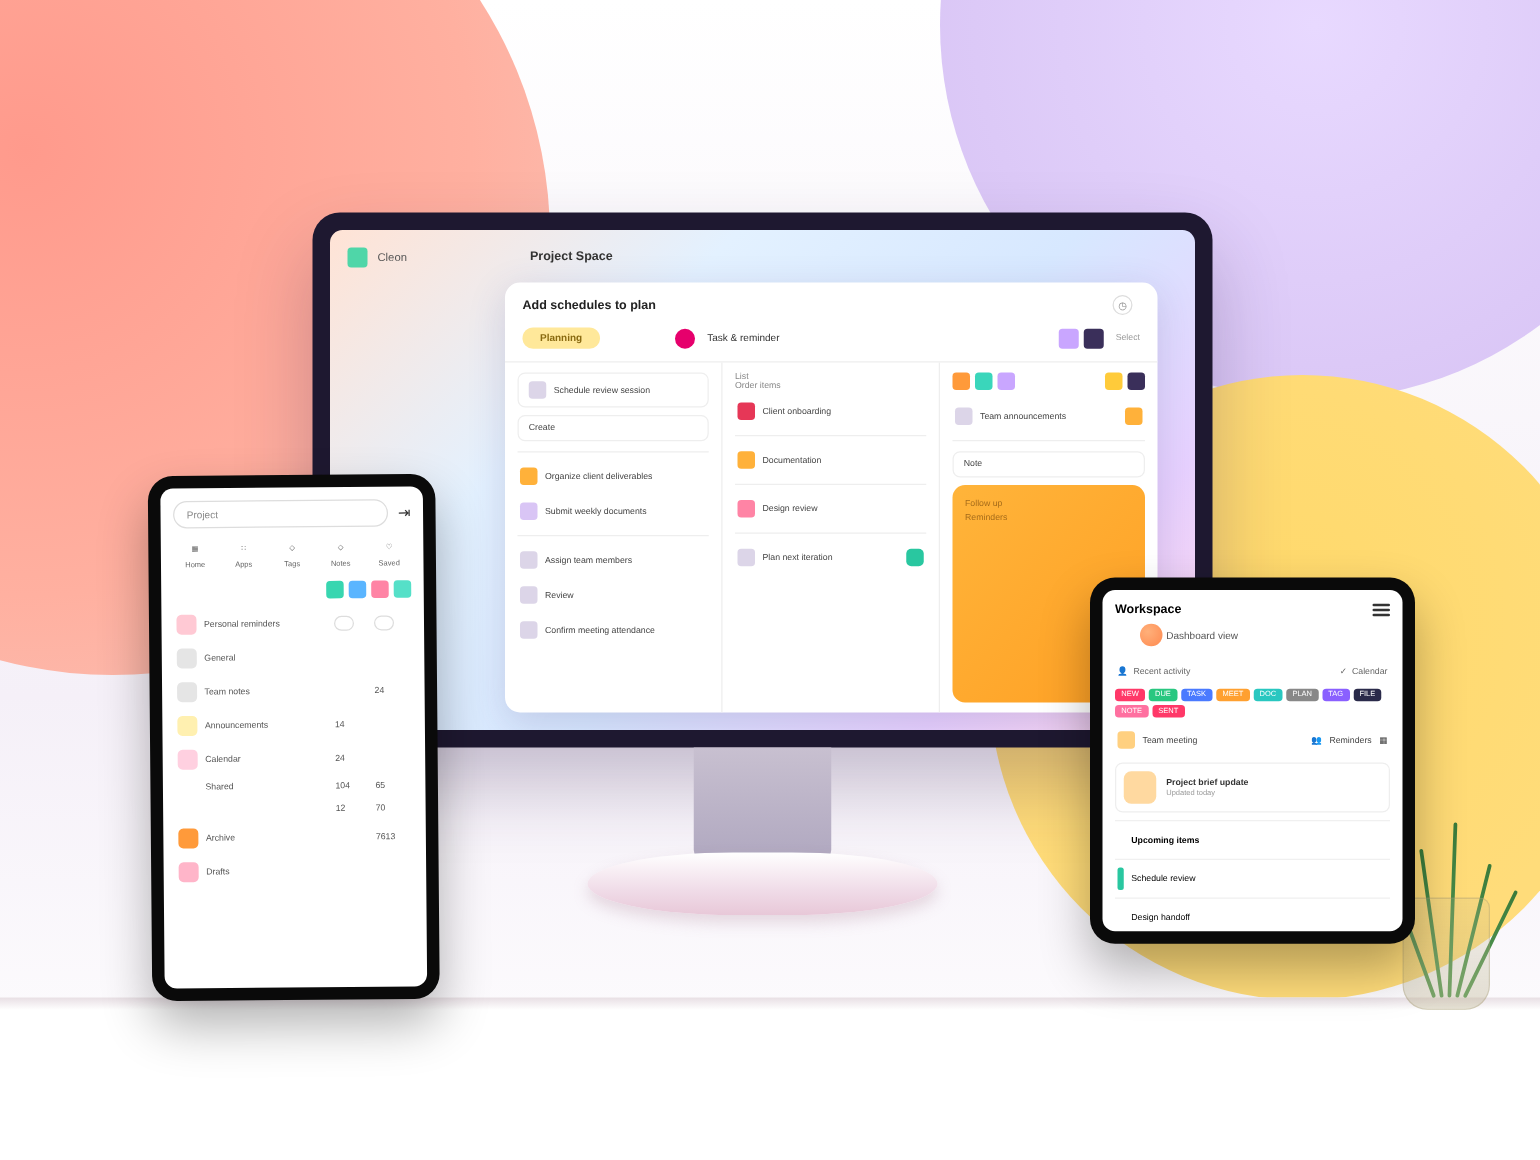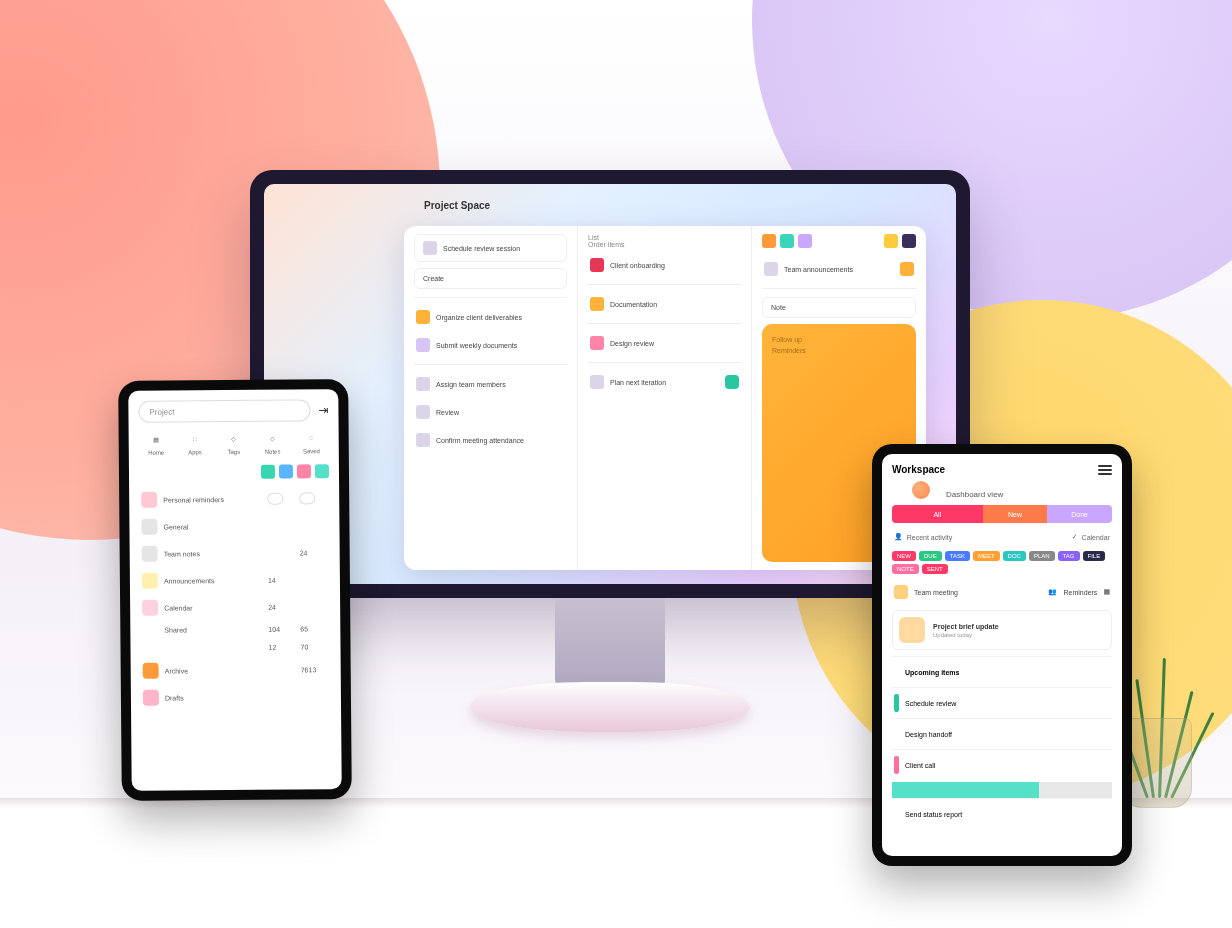--- a/index.html
+++ b/index.html
@@ -78,28 +78,28 @@
 .color-row { display: flex; gap: 4px; justify-content: flex-end; margin-top: 2px; }
 .swatch { width: 14px; height: 14px; border-radius: 3px; }
 .sw-tl { background: #38d6b0; } .sw-bl { background: #5ab5ff; } .sw-pi { background: #ff84a5; } .sw-mn { background: #55e0c8; }
 .list { display: flex; flex-direction: column; gap: 3px; font-size: 7px; }
 .list-row { display: grid; grid-template-columns: 18px 1fr 28px 28px; gap: 4px; align-items: center; padding: 4px 2px; color: #555; }
 .list-row .lbadge { width: 16px; height: 16px; border-radius: 4px; }
 .list-row .pill-empty { width: 16px; height: 12px; border: 1px solid #ddd; border-radius: 6px; }
 .lb-pink { background: #ffc9d4; } .lb-grey { background: #e5e5e5; } .lb-yel { background: #fff0b0; } .lb-pnk2 { background: #ffd0e0; } .lb-or { background: #ff9a3a; } .lb-pk3 { background: #ffb5c9; }
 
 
-.tablet-r { position: absolute; right: 100px; top: 444px; width: 260px; height: 422px; z-index: 3; }
+.tablet-r { position: absolute; right: 100px; top: 462px; width: 260px; height: 293px; z-index: 3; }
 .tablet-r .bezel { background: #0a0a0a; border-radius: 20px; padding: 10px; height: 100%; box-shadow: 0 20px 40px rgba(0,0,0,.3); }
 .tablet-r .screen { background: #fff; border-radius: 10px; height: 100%; padding: 10px 10px 0; display: flex; flex-direction: column; gap: 6px; overflow: hidden; }
 .r-head { display: flex; align-items: center; justify-content: space-between; }
 .r-title { font-size: 10px; font-weight: 700; }
 .burger { width: 14px; height: 10px; display: flex; flex-direction: column; justify-content: space-between; }
 .burger span { height: 2px; background: #333; border-radius: 1px; }
-.r-sub { display: flex; align-items: flex-end; gap: 16px; font-size: 8px; color: #555; padding-left: 20px; }
+.r-sub { display: flex; align-items: center; gap: 3px; font-size: 8px; color: #555; padding-left: 20px; }
 .avatar { width: 18px; height: 18px; border-radius: 50%; background: radial-gradient(circle at 35% 35%, #ffb07a, #ff8a50); }
 .seg { display: flex; height: 18px; border-radius: 4px; overflow: hidden; font-size: 7px; color: #fff; }
 .seg div { flex: 1; display: flex; align-items: center; justify-content: center; }
 .seg .s1 { background: #ff3868; flex: 1.4; } .seg .s2 { background: #ff7a4a; } .seg .s3 { background: #c9a6ff; }
 .r-meta { display: flex; align-items: center; justify-content: space-between; font-size: 7px; color: #666; padding: 4px 2px; }
 .r-meta .mic { display: flex; align-items: center; gap: 4px; }
 .badges { display: flex; flex-wrap: wrap; gap: 3px; }
 .badge { font-size: 6px; padding: 2px 5px; border-radius: 3px; color: #fff; }
 .bg-r { background: #ff3868; } .bg-g { background: #29c780; } .bg-b { background: #4a7aff; } .bg-y { background: #ffa030; } .bg-t { background: #29c7c0; } .bg-gr { background: #888; } .bg-pu { background: #8a60ff; } .bg-dk { background: #2a2a4a; } .bg-pi { background: #ff70a0; }
 .r-row { display: flex; align-items: center; gap: 6px; font-size: 7px; color: #444; padding: 5px 2px; }
@@ -136,23 +136,46 @@
   <div class="leaf" style="height:140px;left:36px;bottom:10px;transform:rotate(2deg)"></div>
   <div class="leaf" style="height:110px;left:42px;bottom:10px;transform:rotate(14deg)"></div>
   <div class="leaf" style="height:100px;left:24px;bottom:10px;transform:rotate(-20deg)"></div>
   <div class="leaf" style="height:95px;left:48px;bottom:10px;transform:rotate(26deg)"></div>
   <div class="vase-glass"></div>
 </div>
 
 <div class="monitor">
   <div class="monitor-bezel">
     <div class="monitor-screen">
+      <div class="brand-row">
+        <div class="brand-sq"></div>
+        <span>Cleon</span>
+      </div>
       <div class="mon-title">Project Space</div>
 
       <div class="panel">
+        <div class="panel-head">
+          <div class="panel-title">Add schedules to plan</div>
+          <div class="panel-actions">
+            <div class="dot">◷</div>
+            <span class="mini-txt"></span>
+          </div>
+        </div>
+        <div class="panel-tabs">
+          <div class="tab-pill">Planning</div>
+          <div style="width:40px"></div>
+          <span class="tab-dot"></span>
+          <span class="tab-lbl">Task &amp; reminder</span>
+          <div class="tab-spacer"></div>
+          <div class="tab-icons">
+            <div class="tab-icon ti-purple"></div>
+            <div class="tab-icon ti-dark"></div>
+          </div>
+          <span class="mini-txt">Select</span>
+        </div>
 
         <div class="panel-body">
 
           <div class="col">
             <div class="card">
                 <div class="ic ic-grey"></div>
                 <span>Schedule review session</span>
               </div>
             <div class="card">
                 <span>Create</span>

